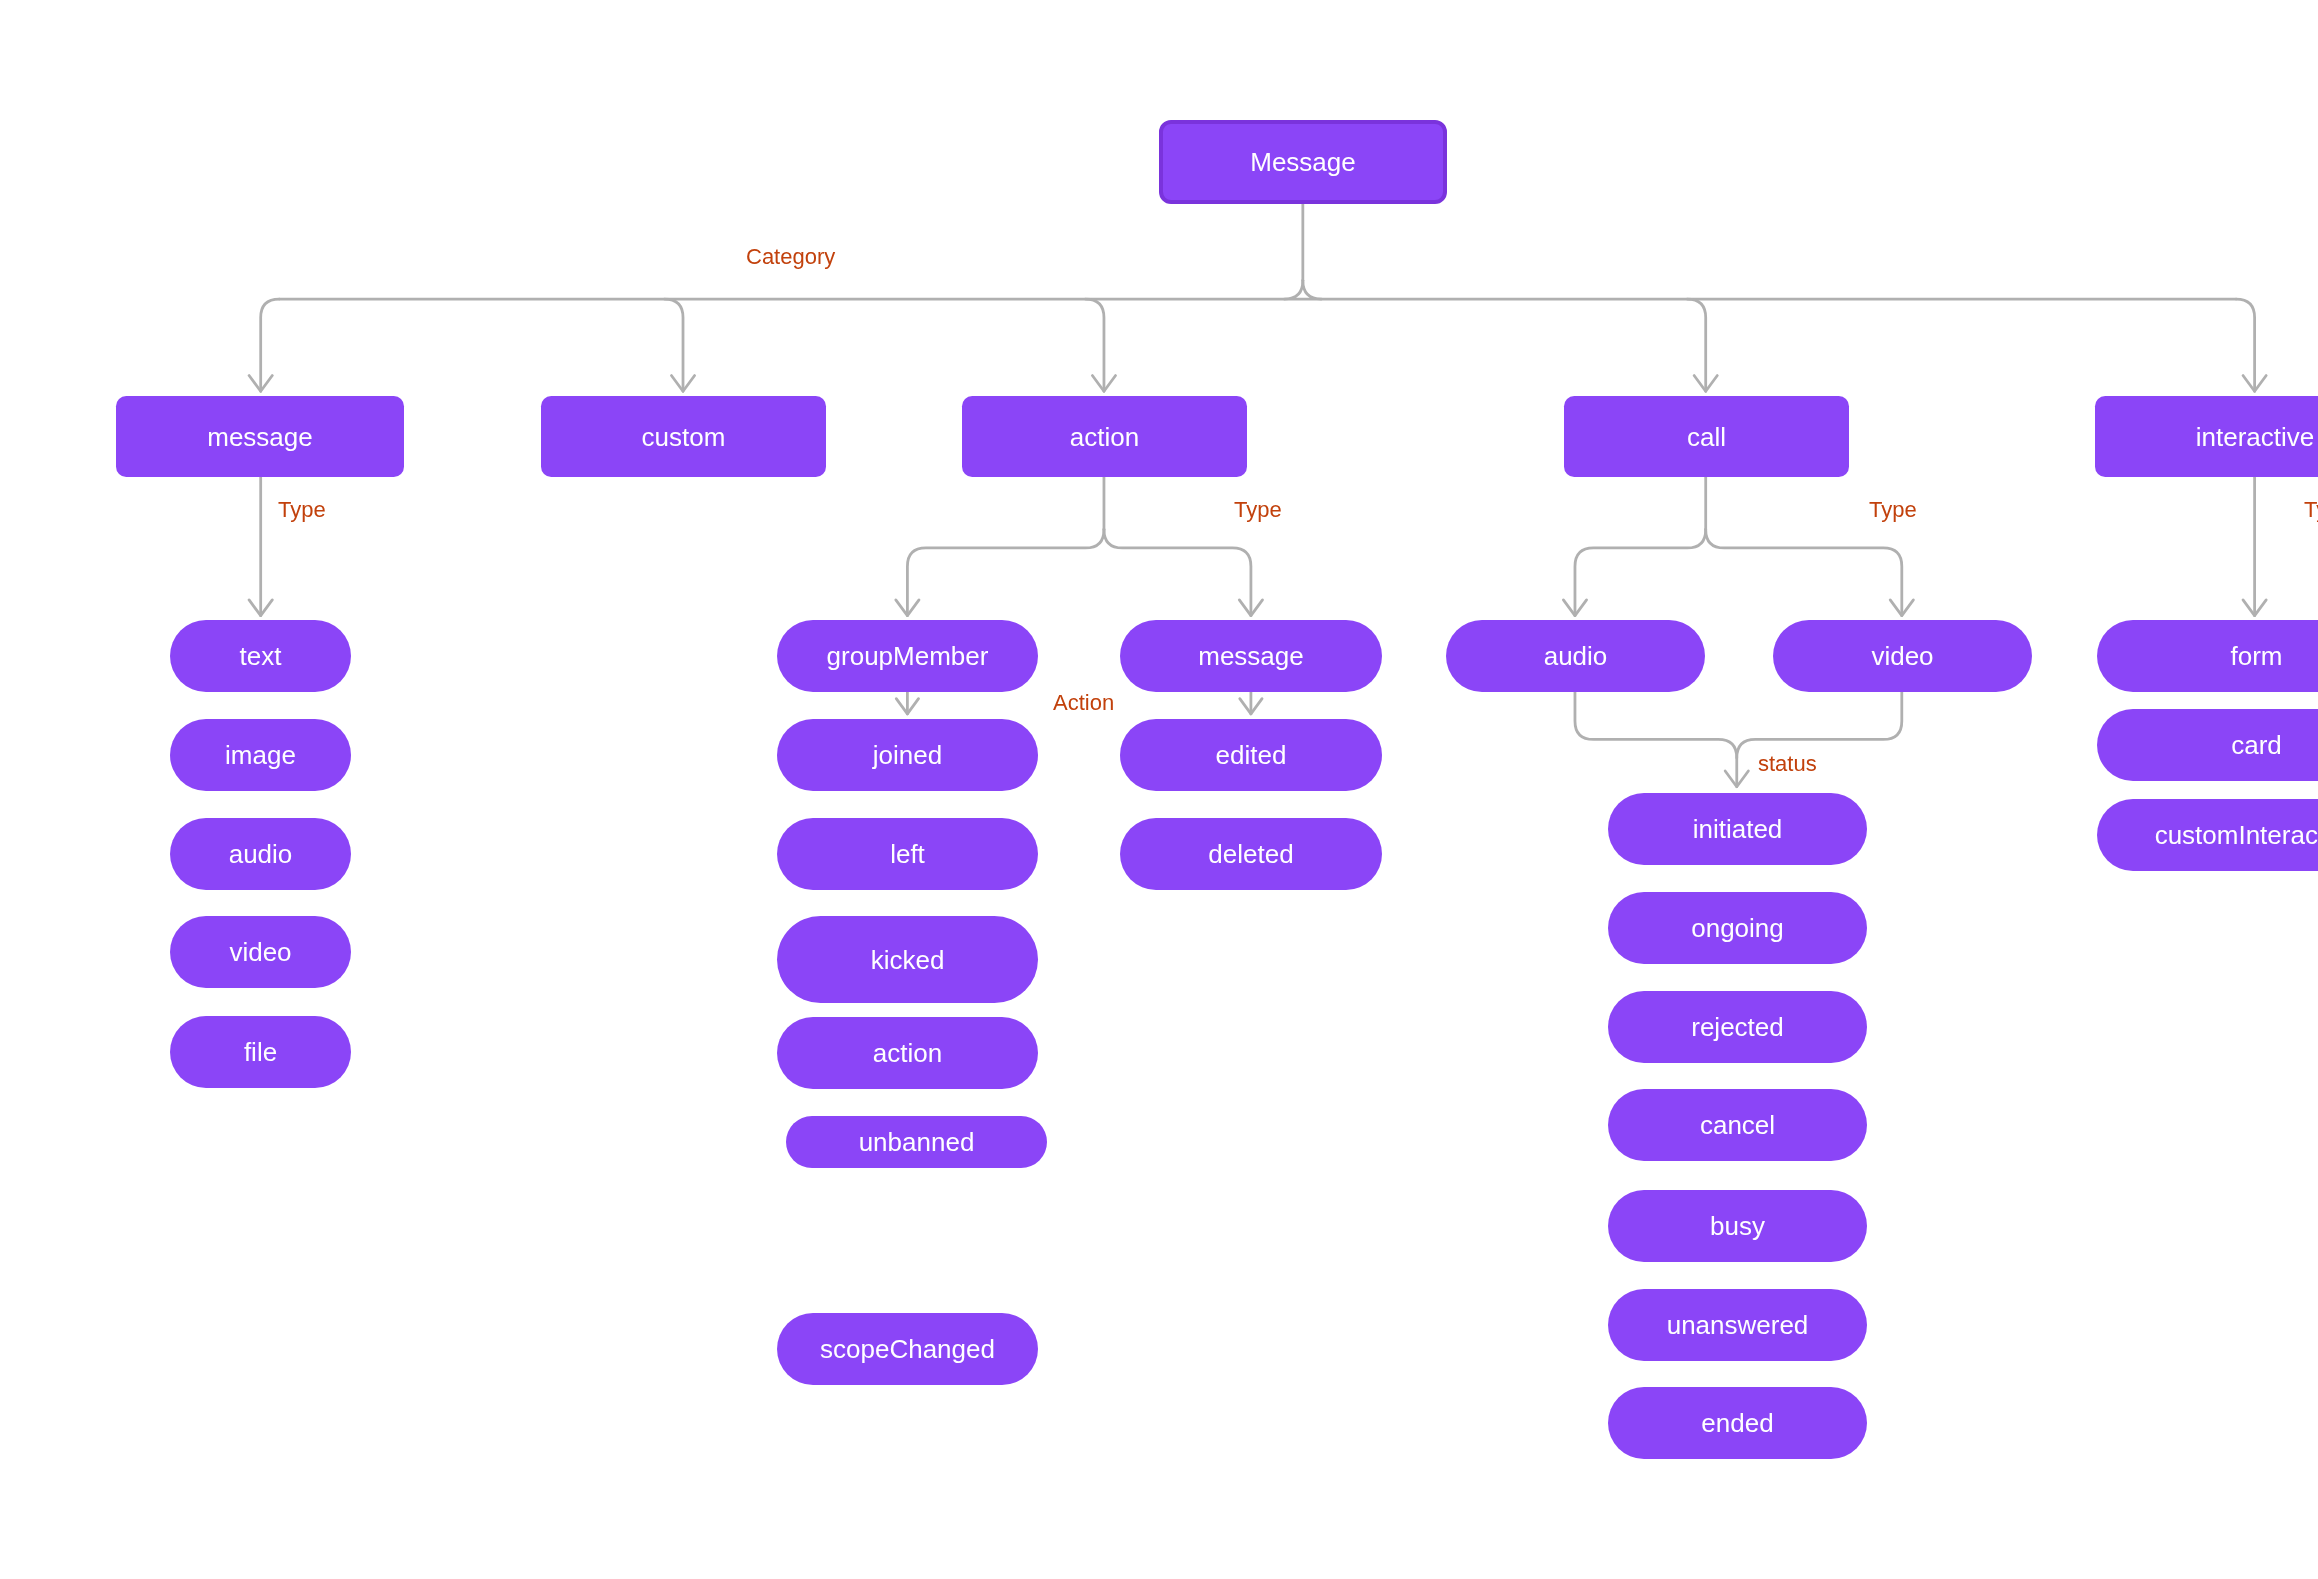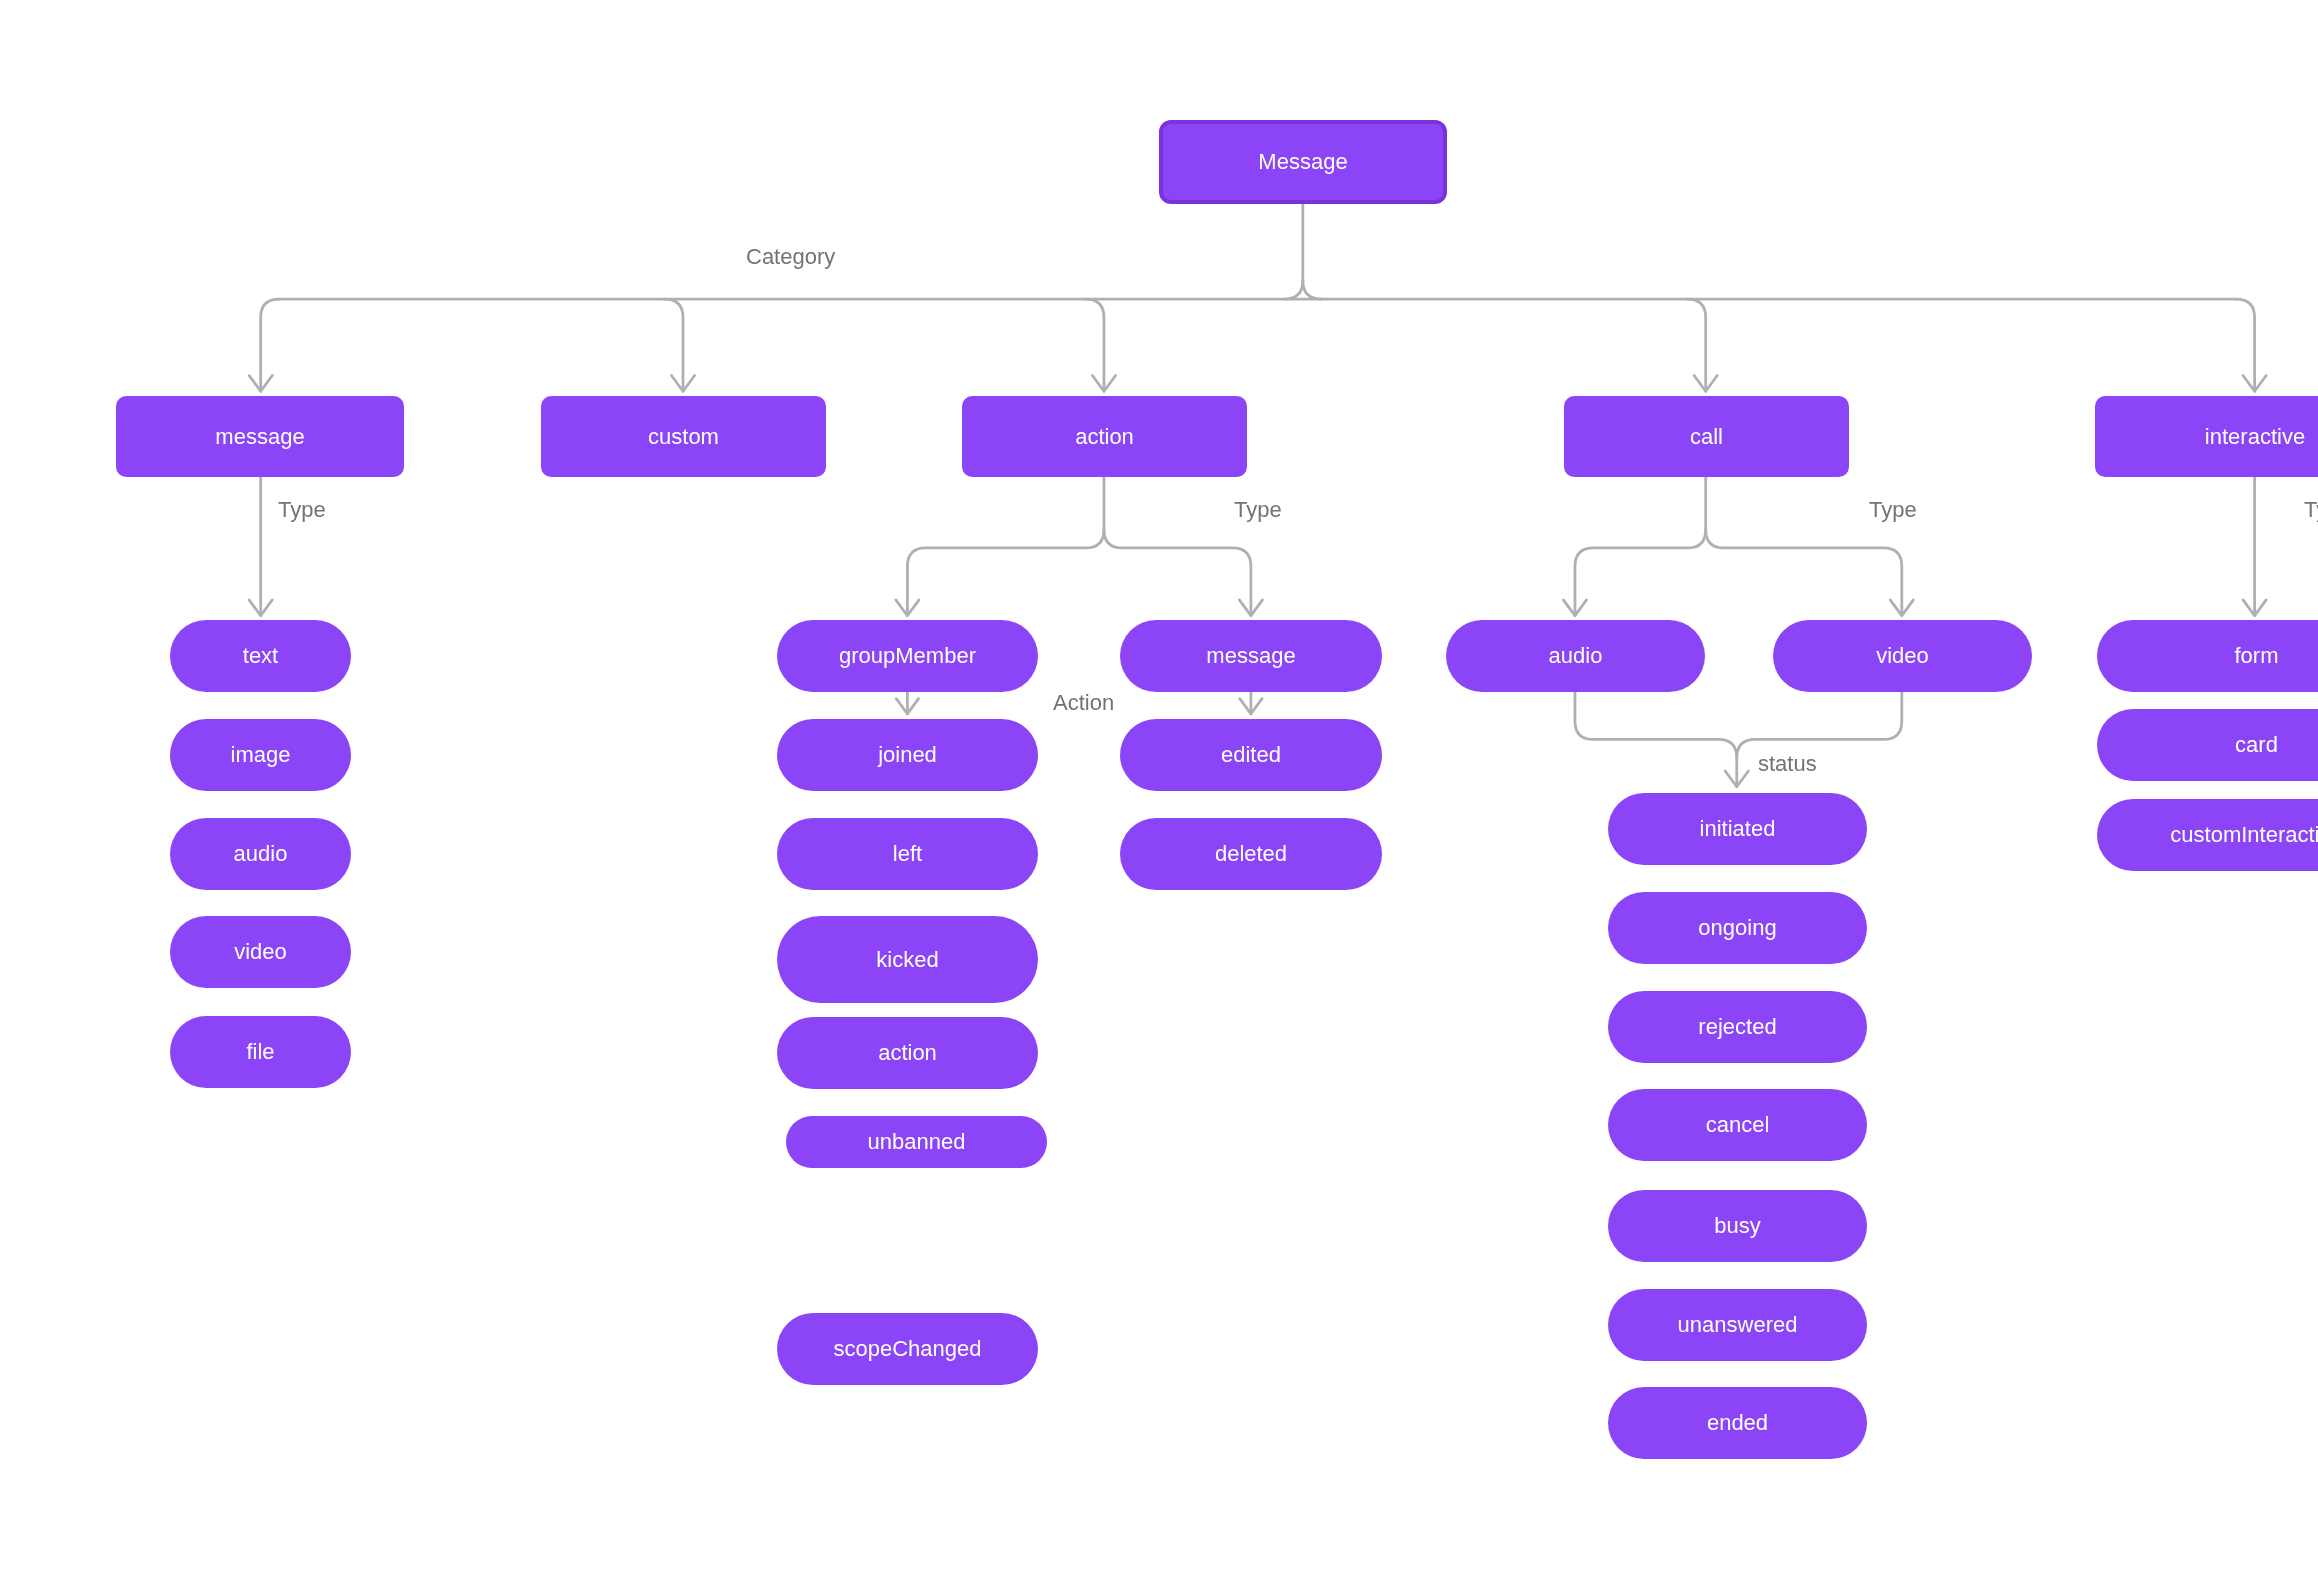--- a/index.html
+++ b/index.html
@@ -10,28 +10,28 @@
     background:#ffffff;
     font-family:"Liberation Sans", sans-serif;
     overflow:hidden;
   }
   .edges{position:absolute;left:0;top:0;width:2538px;height:1579px;}
   .edges path{fill:none;stroke:#B0B0B0;stroke-width:6;stroke-linecap:round;stroke-linejoin:round;}
   .node{
     position:absolute;
     display:flex;align-items:center;justify-content:center;
     background:#8B45F7;color:#ffffff;
-    font-size:22px;line-height:1;white-space:nowrap;
+    font-size:26px;line-height:1;white-space:nowrap;
     box-sizing:border-box;
   }
   .root{border:4.2px solid #7A33DC;border-radius:12px;}
   .box{border-radius:10.2px;}
   .pill{border-radius:463px;}
   .lbl{
-    position:absolute;color:#737373;font-size:22px;line-height:1;white-space:nowrap;
+    position:absolute;color:#c2410c;font-size:22px;line-height:1;white-space:nowrap;
   }
 </style>
 </head>
 <body>
 
 <div class="canvas">
 
   <svg class="edges" viewBox="0 0 5474 3406" xmlns="http://www.w3.org/2000/svg">
     <g>
       <path d="M2810,440 L2810,605"></path>

